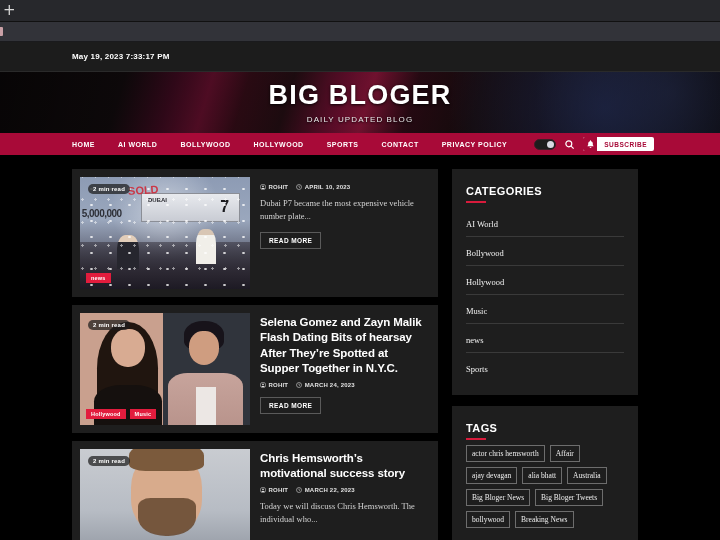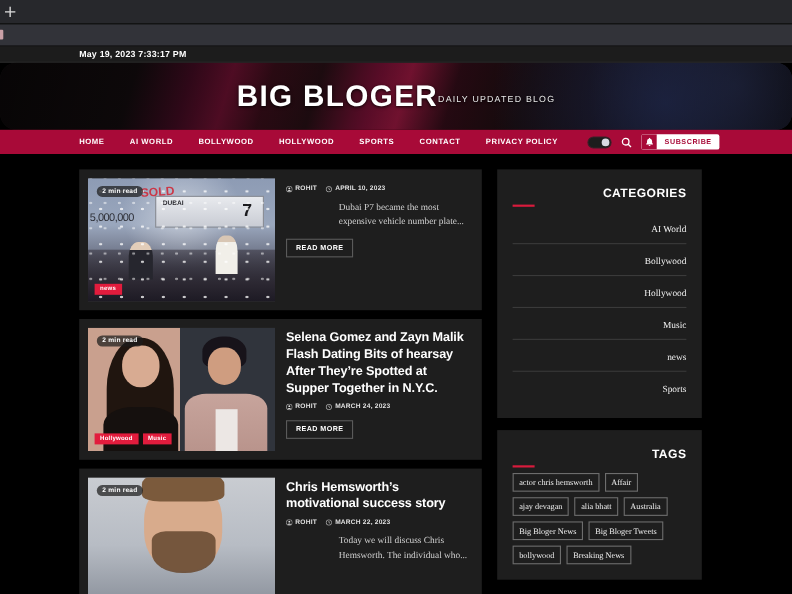--- a/index.html
+++ b/index.html
@@ -28,43 +28,43 @@
     display: flex; align-items: center;
   }
   .urlbar-pill {
     width: 4px; height: 9px;
     background: #c9a0a6; border-radius: 1px;
     margin-left: -1px;
   }
 
   
   .datebar {
-    height: 15px; background: #1c1c1c;
+    height: 30px; background: #1c1c1c;
     border-bottom: 1px solid #2a2a2a;
     display: flex; align-items: center;
   }
   .datebar-text {
     color: #ffffff; font-size: 8px; font-weight: 700;
     letter-spacing: .2px; margin-left: 72px;
   }
 
   
   .hero {
     height: 61px; position: relative; overflow: hidden;
     background:
       radial-gradient(circle at 84% 60%, rgba(70,96,190,.55) 0%, rgba(70,96,190,0) 26%),
       radial-gradient(circle at 93% 35%, rgba(120,140,220,.35) 0%, rgba(120,140,220,0) 20%),
       linear-gradient(107deg,
         #1a1214 0%, #1d1316 17%,
         #5d1030 24%, #8e1640 29%, #45101f 34%,
         #2b1117 40%,
         #7e1138 47%, #a81a46 51%, #3a0f1c 57%,
         #221114 66%, #1b1012 78%, #120d10 100%);
-    display: flex; flex-direction: row;
-    align-items: center; justify-content: center; border-radius: 15px;
+    display: flex; flex-direction: column;
+    align-items: center; justify-content: center;
   }
   .hero::after {
     content:""; position:absolute; inset:0;
     background: linear-gradient(103deg, rgba(0,0,0,.72) 0%, rgba(0,0,0,.30) 45%, rgba(0,0,0,.62) 100%);
   }
   .hero-title, .hero-sub { position: relative; z-index: 2; }
   .hero-title {
     color: #fff; font-size: 27px; font-weight: 700;
     letter-spacing: 1.2px; line-height: 1;
     text-shadow: 0 1px 3px rgba(0,0,0,.85);
@@ -113,21 +113,21 @@
     letter-spacing: .5px; padding: 0 7px;
   }
 
   
   .page {
     display: flex; gap: 14px;
     padding: 14px 66px 0 72px;
     background: #000; height: 375px;
   }
   .main-col { width: 366px; flex: none; }
-  .side-col { width: 186px; flex: none; text-align: right; }
+  .side-col { width: 186px; flex: none; }
 
   
   .card {
     background: #1e1e1e; display: flex;
     padding: 8px; margin-bottom: 8px; gap: 10px;
   }
   .thumb {
     width: 170px; height: 112px; flex: none;
     position: relative; overflow: hidden; background: #2b2b2b;
   }
@@ -155,21 +155,21 @@
   .card-meta {
     display: flex; align-items: center; gap: 8px;
     margin-top: 5px;
   }
   .meta-item {
     display: flex; align-items: center; gap: 2.5px;
     color: #e2e2e2; font-size: 6px; font-weight: 700; letter-spacing: .2px;
   }
   .card-excerpt {
     color: #d2d2d2; font-size: 8.5px; line-height: 1.55;
-    margin-top: 7px; font-family: "Liberation Serif", serif; margin-left: 48px;
+    margin-top: 7px; font-family: "Liberation Serif", serif;
   }
   .read-more {
     display: inline-block; margin-top: 9px;
     border: 1px solid #5a5a5a; background: transparent;
     color: #ffffff; font-size: 6.5px; font-weight: 700;
     letter-spacing: .4px; padding: 4px 8px; cursor: pointer;
   }
 
   
   .widget { background: #1e1e1e; padding: 12px 14px 14px; margin-bottom: 11px; }
@@ -214,21 +214,21 @@
     position: absolute; left: 6%; top: 14%;
     color: #2a2a30; font-size: 6px; font-weight: 700; line-height: 1.15;
   }
   .img-dubai .sold {
     position: absolute; left: 28%; top: 6%;
     color: #cf2b3a; font-size: 11px; font-weight: 700;
     transform: rotate(-4deg); opacity: .9;
   }
   .img-dubai .bignum {
     position: absolute; left: 1%; top: 28%;
-    color: #2e3038; font-size: 10px; font-weight: 400; letter-spacing: -.5px;
+    color: #2e3038; font-size: 10px; font-weight: 700; letter-spacing: -.5px;
   }
   .img-dubai .crowd {
     position: absolute; left: 0; right: 0; bottom: 0; height: 42%;
     background: linear-gradient(180deg, rgba(54,50,60,.55), #2a2630 70%, #1d1a24 100%);
   }
   .img-dubai .figure {
     position:absolute; bottom: 18%; left: 22%;
     width: 13%; height: 30%;
     background: linear-gradient(180deg,#e2cdb9 0 22%, #26262e 22% 100%);
     border-radius: 40% 40% 0 0;

